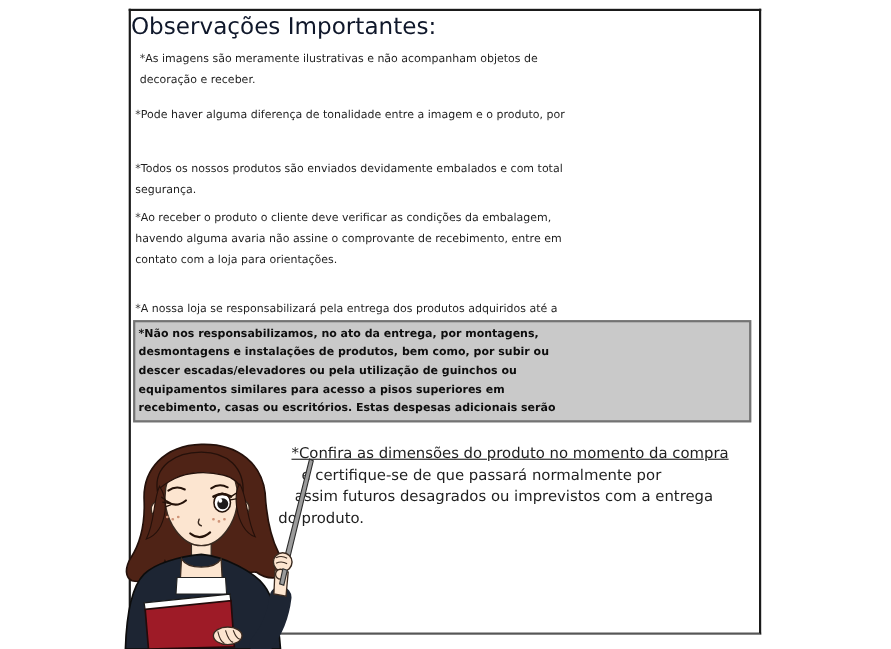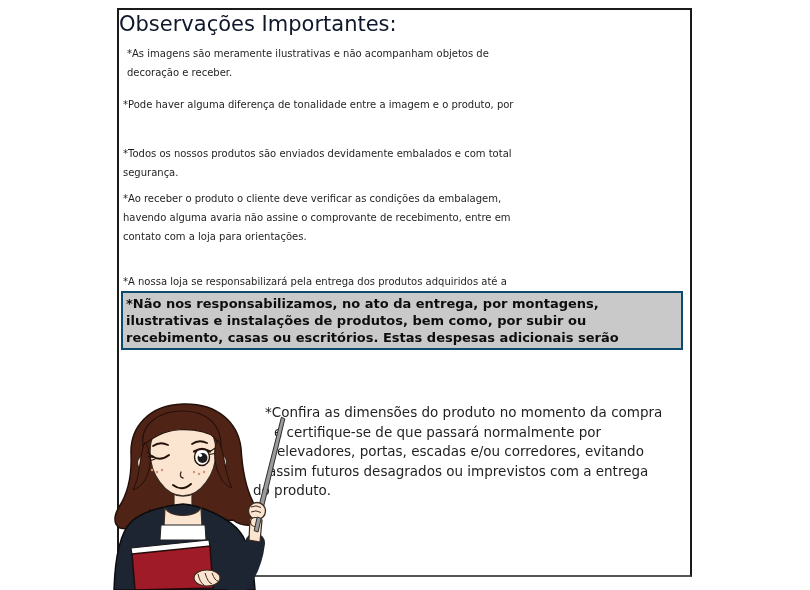--- a/index.html
+++ b/index.html
@@ -19,30 +19,30 @@
   }
   .para{position:absolute;left:4px;width:557px;font-size:10px;line-height:19px;}
   .para .line{white-space:nowrap;text-align:left;}
   .p1{top:34px;padding-left:4px;}
   .p2{top:85px;}
   .p3{top:134px;}
   .p4{top:179px;}
   .p5{top:239px;margin-top:23px;}
   .highlight{
     position:absolute;left:2px;top:281px;width:552px;
-    background:#c9c9c9;border:2px solid #0c4a6e;
-    padding:2px 3px;font-size:13px;font-weight:bold;line-height:17px;color:#0e0e0e;
+    background:#c9c9c9;border:2px solid #737373;
+    padding:2px 3px;font-size:10px;font-weight:bold;line-height:17px;color:#0e0e0e;
   }
   .highlight .line{white-space:nowrap;}
   .footer{
     position:absolute;left:253px;top:403px;width:440px;z-index:2;
     font-size:13.5px;line-height:19.5px;
   }
   .footer .line{white-space:nowrap;}
-  .fl1{margin-left:12px;}
+  .fl1{margin-left:12px;text-decoration:underline;}
   .fl2{margin-left:21px;}
   .fl3{margin-left:24px;}
   .fl4{margin-left:15px;}
   .fl5{margin-left:0;}
   .woman{position:absolute;left:85px;top:390px;width:235px;height:200px;z-index:3;}
 </style>
 </head>
 <body>
 
 <div class="canvas">
@@ -69,29 +69,30 @@
       <div class="line">havendo alguma avaria não assine o comprovante de recebimento, entre em</div>
       <div class="line">contato com a loja para orientações.</div>
     </div>
 
     <div class="para p5">
       <div class="line">*A nossa loja se responsabilizará pela entrega dos produtos adquiridos até a</div>
     </div>
 
     <div class="highlight">
       <div class="line">*Não nos responsabilizamos, no ato da entrega, por montagens,</div>
-      <div class="line">ilustrativas e instalações de produtos, bem como, por subir ou</div>
+      <div class="line">desmontagens e instalações de produtos, bem como, por subir ou</div>
+      <div class="line">descer escadas/elevadores ou pela utilização de guinchos ou</div>
+      <div class="line">equipamentos similares para acesso a pisos superiores em</div>
       <div class="line">recebimento, casas ou escritórios. Estas despesas adicionais serão</div>
     </div>
   </div>
 
   <div class="footer">
     <div class="line fl1">*Confira as dimensões do produto no momento da compra</div>
     <div class="line fl2">e certifique-se de que passará normalmente por</div>
-    <div class="line fl3">elevadores, portas, escadas e/ou corredores, evitando</div>
     <div class="line fl4">assim futuros desagrados ou imprevistos com a entrega</div>
     <div class="line fl5">do produto.</div>
   </div>
 
   <svg class="woman" viewBox="0 0 235 200">
 
     <path d="M 98 14 C 64 15 45 37 46 64 C 47 86 43 103 34 117 C 28 127 29 135 35 138
          C 47 141 60 133 65 120 C 70 130 79 134 87 133 L 148 130
          C 153 134 160 136 167 135 C 174 133 173 122 168 112
          C 160 96 157 76 156 58 C 153 33 133 13 98 14 Z" fill="#4f2316" stroke="#24100a" stroke-width="1.5"></path>

